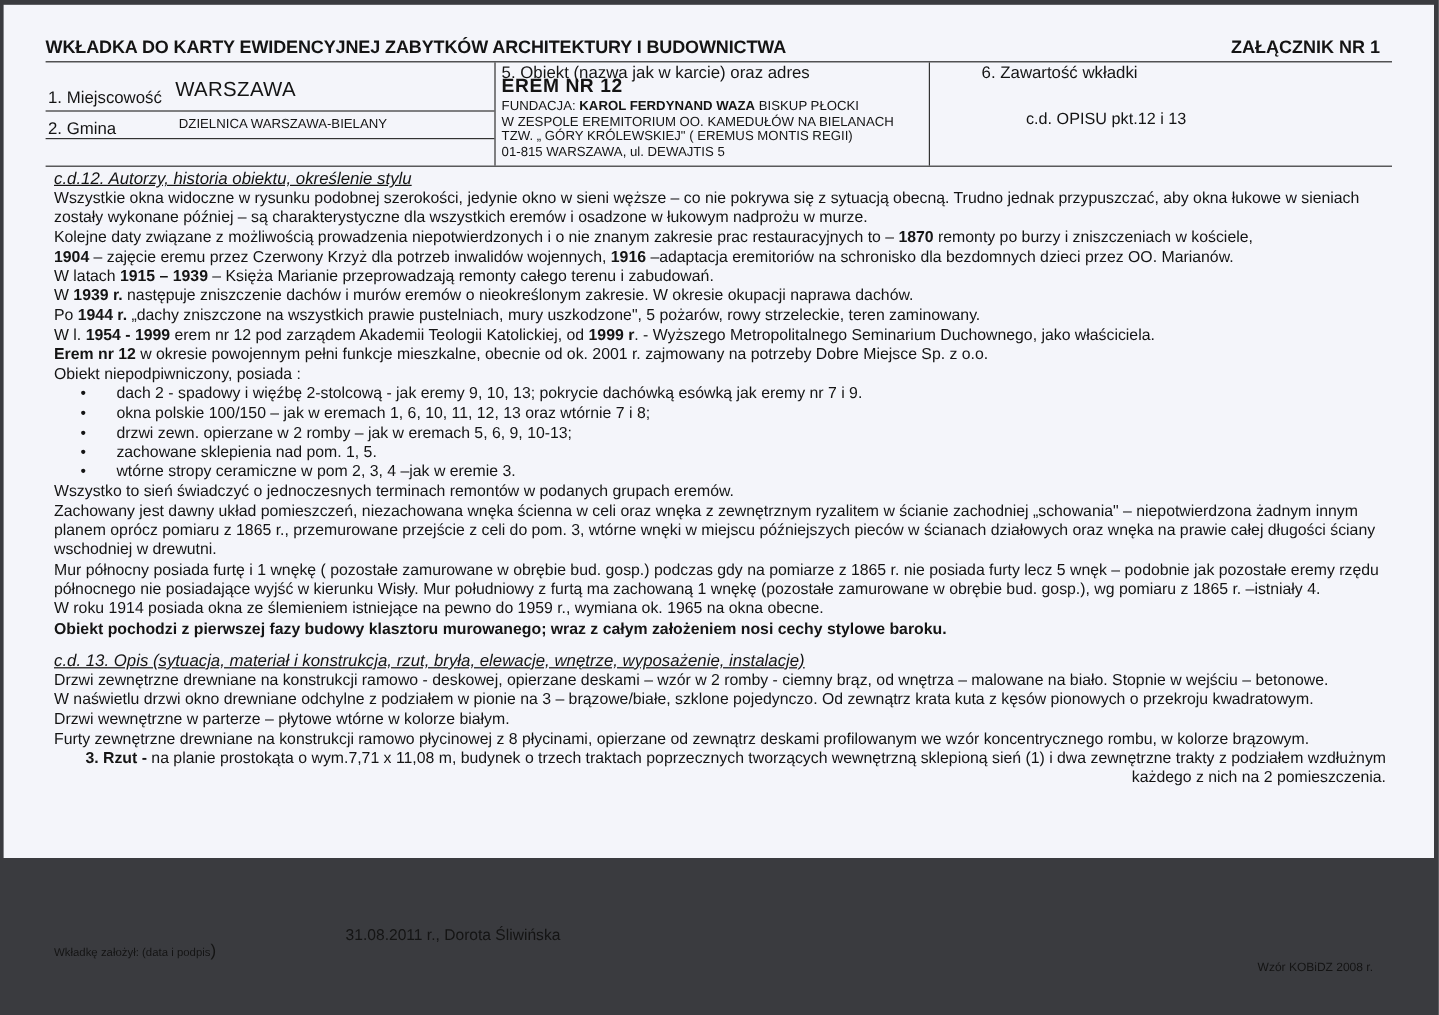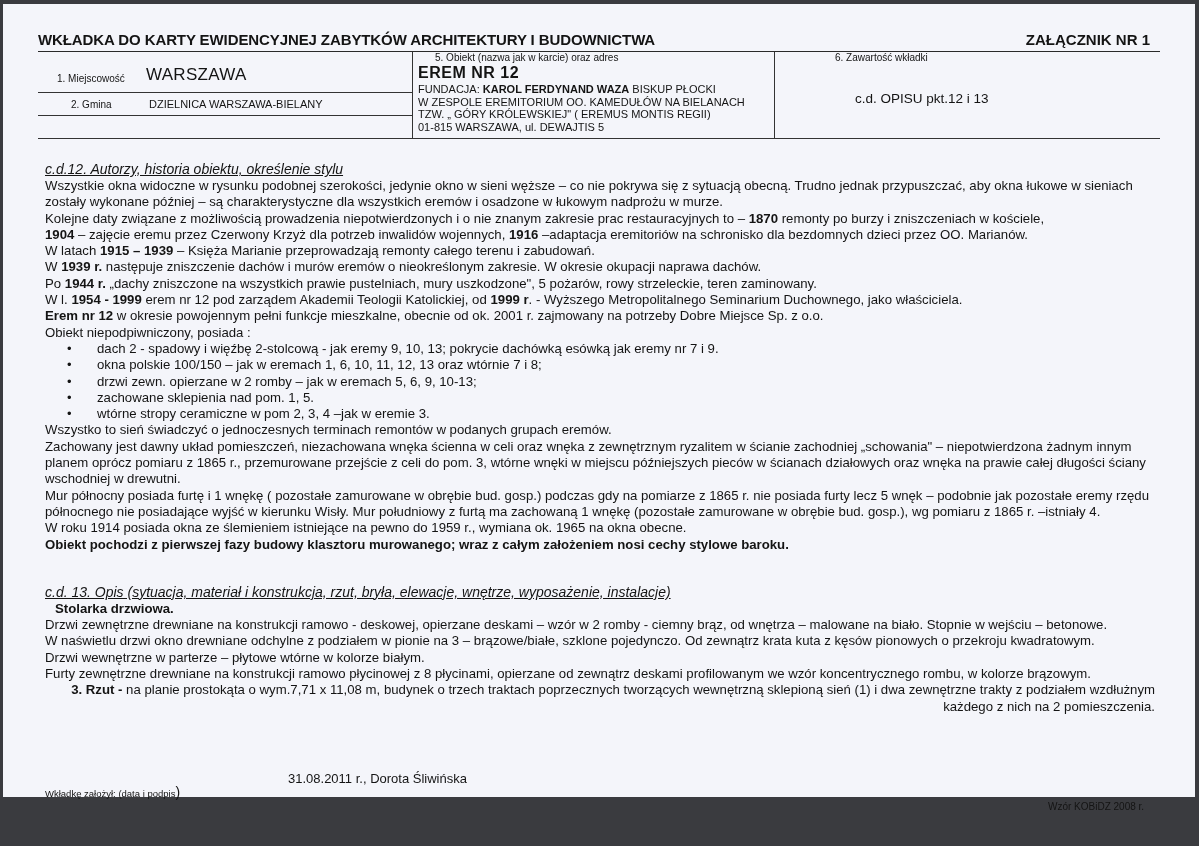--- a/index.html
+++ b/index.html
@@ -3,49 +3,49 @@
 <meta charset="utf-8">
 <style>
   html, body { margin: 0; padding: 0; }
   body {
     width: 1199px; height: 846px; overflow: hidden;
     background: #3a3b3f;
     font-family: "Liberation Sans", sans-serif;
     color: #141414;
   }
   .page {
-    position: absolute; left: 3px; top: 4px; width: 1192px; height: 793px;
+    position: absolute; left: 3px; top: 4px; width: 1192px; height: 711px;
     background: #f4f5fa;
   }
   .title-row {
     position: absolute; left: 35px; top: 27px; width: 1122px; height: 20px;
     border-bottom: 1.5px solid #2a2a2a;
   }
   .title {
     position: absolute; left: 0; top: 0; font-weight: bold; font-size: 15px; letter-spacing: -0.1px;
   }
   .annex {
     position: absolute; right: 10px; top: 0; font-weight: bold; font-size: 15px;
   }
   .hdr { position: absolute; left: 35px; top: 48px; width: 1122px; height: 86px; border-bottom: 1.2px solid #333; }
   .col1 { position: absolute; left: 0; top: 0; width: 374px; height: 86px; }
   .col1 .row1 { position: absolute; left: 0; top: 0; width: 374px; height: 40px; border-bottom: 1px solid #333; }
   .col1 .row2 { position: absolute; left: 0; top: 41px; width: 374px; height: 22px; border-bottom: 1px solid #333; }
-  .lbl-small { font-size: 10px; position: absolute; margin-left: 17px; }
+  .lbl-small { font-size: 14px; position: absolute; }
   .city { position: absolute; left: 108px; top: 13px; font-size: 17px; letter-spacing: 0.3px; }
   .gmina-val { position: absolute; left: 111px; top: 5px; font-size: 11px; }
   .col2 { position: absolute; left: 374px; top: 0; width: 361px; height: 86px; border-left: 1px solid #333; border-right: 1px solid #333; }
   .col2 .l5 { left: 5px; top: 0; }
   .col2 .erem { position: absolute; left: 5px; top: 12px; font-size: 16px; font-weight: bold; letter-spacing: 0.5px; }
   .col2 .addr { position: absolute; left: 5px; top: 31px; font-size: 11px; line-height: 12.5px; }
   .col3 { position: absolute; left: 736px; top: 0; width: 386px; height: 86px; }
   .col3 .l6 { left: 4px; top: 0; padding-left: 40px; }
   .col3 .content { position: absolute; left: 61px; top: 39px; font-size: 13.5px; margin-left: 20px; }
   .body-text { position: absolute; left: 42px; top: 136px; width: 1110px; font-size: 13.2px; line-height: 16.3px; }
-  .sec-head { font-style: italic; text-decoration: underline; font-size: 14px; line-height: 17px; margin-top: 21px; }
+  .sec-head { font-style: italic; text-decoration: underline; font-size: 14px; line-height: 17px; }
   .p { margin: 0; }
   ul.bul { margin: 0; padding-left: 52px; list-style: none; }
   ul.bul li { position: relative; padding-left: 0; }
   ul.bul li::before { content: "•"; position: absolute; left: -30px; top: 0; font-size: 13px; }
   .b { font-weight: bold; }
   .gap { height: 10px; }
   .signer { position: absolute; left: 42px; top: 770px; font-size: 9.5px; margin-top: 10px; }
   .signer .paren { font-size: 14px; }
   .signdate { position: absolute; left: 285px; top: 767px; font-size: 13px; }
   .wzor { position: absolute; left: 1045px; top: 797px; font-size: 10px; }
@@ -60,21 +60,21 @@
     <div class="annex">ZAŁĄCZNIK NR 1</div>
   </div>
 
   <div class="hdr">
     <div class="col1">
       <div class="row1">
         <span class="lbl-small" style="left:2px;top:21px;">1. Miejscowość</span>
         <span class="city">WARSZAWA</span>
       </div>
       <div class="row2">
-        <span class="lbl-small" style="left:16px;top:6px;">2. Gmina</span>
+        <span class="lbl-small" style="left:2px;top:6px;">2. Gmina</span>
         <span class="gmina-val">DZIELNICA WARSZAWA-BIELANY</span>
       </div>
     </div>
 
     <div class="col2">
       <span class="lbl-small l5">5. Obiekt (nazwa jak w karcie) oraz adres</span>
       <div class="erem">EREM NR 12</div>
       <div class="addr">
         <div><span>FUNDACJA: </span><span class="b">KAROL FERDYNAND WAZA</span><span> BISKUP PŁOCKI</span></div>
         <div>W ZESPOLE EREMITORIUM OO. KAMEDUŁÓW NA BIELANACH</div>
@@ -107,23 +107,20 @@
       <li>wtórne stropy ceramiczne w pom 2, 3, 4 –jak w eremie 3.</li>
     </ul>
     <p class="p">Wszystko to sień świadczyć o jednoczesnych terminach remontów w podanych grupach eremów.</p>
     <p class="p">Zachowany jest dawny układ pomieszczeń, niezachowana wnęka ścienna w celi oraz wnęka z zewnętrznym ryzalitem w ścianie zachodniej „schowania" – niepotwierdzona żadnym innym planem oprócz pomiaru z 1865 r.,  przemurowane przejście z celi  do pom. 3, wtórne wnęki w miejscu późniejszych pieców w ścianach działowych oraz wnęka na prawie całej długości ściany wschodniej w drewutni.</p>
     <p class="p">Mur północny posiada furtę i 1 wnękę ( pozostałe zamurowane w obrębie bud. gosp.) podczas gdy  na pomiarze z 1865 r. nie posiada furty lecz 5 wnęk – podobnie jak pozostałe eremy rzędu północnego nie posiadające wyjść w kierunku Wisły. Mur południowy z furtą ma zachowaną 1 wnękę (pozostałe zamurowane w obrębie bud. gosp.), wg  pomiaru z 1865 r. –istniały  4.</p>
     <p class="p">W roku 1914 posiada okna ze ślemieniem istniejące na pewno do 1959 r., wymiana ok. 1965 na okna obecne.</p>
     <p class="p b">Obiekt pochodzi z pierwszej fazy budowy klasztoru murowanego; wraz z całym założeniem nosi cechy stylowe baroku.</p>
 
     <div class="gap"></div>
     <div class="sec-head">c.d. 13. Opis (sytuacja, materiał i konstrukcja, rzut, bryła, elewacje, wnętrze, wyposażenie, instalacje)</div>
-    <div style="padding-left:10px;">
-      <p class="p b">Stolarka drzwiowa.</p>
-    </div>
     <p class="p">Drzwi zewnętrzne drewniane na konstrukcji ramowo - deskowej, opierzane deskami – wzór w 2 romby - ciemny brąz, od wnętrza – malowane na biało. Stopnie w wejściu – betonowe.</p>
     <p class="p">W naświetlu drzwi okno drewniane odchylne z podziałem w pionie na 3 – brązowe/białe, szklone pojedynczo. Od zewnątrz krata kuta z kęsów pionowych o przekroju kwadratowym.</p>
     <p class="p">Drzwi wewnętrzne w parterze – płytowe wtórne w kolorze białym.</p>
     <p class="p">Furty zewnętrzne drewniane na konstrukcji ramowo płycinowej z 8 płycinami, opierzane od zewnątrz deskami profilowanym we wzór koncentrycznego rombu, w kolorze brązowym.</p>
     <p class="p" style="padding-left:4px;text-align:right;"><span class="b">3. Rzut -</span><span> na planie prostokąta o wym.7,71 x 11,08 m, budynek o trzech traktach poprzecznych tworzących wewnętrzną sklepioną sień (1) i dwa zewnętrzne trakty z podziałem wzdłużnym każdego z nich na 2 pomieszczenia.</span></p>
   </div>
 
   <div class="signer"><span>Wkładkę założył: (data i podpis</span><span class="paren">)</span></div>
   <div class="signdate">31.08.2011 r., Dorota Śliwińska</div>
   <div class="wzor">Wzór KOBiDZ 2008 r.</div>

